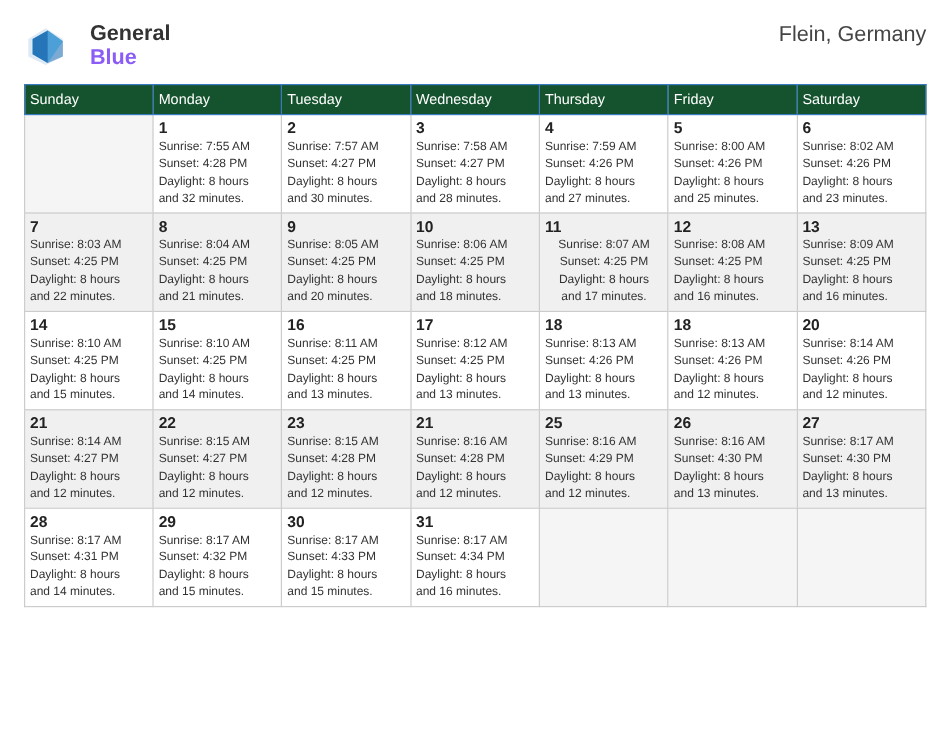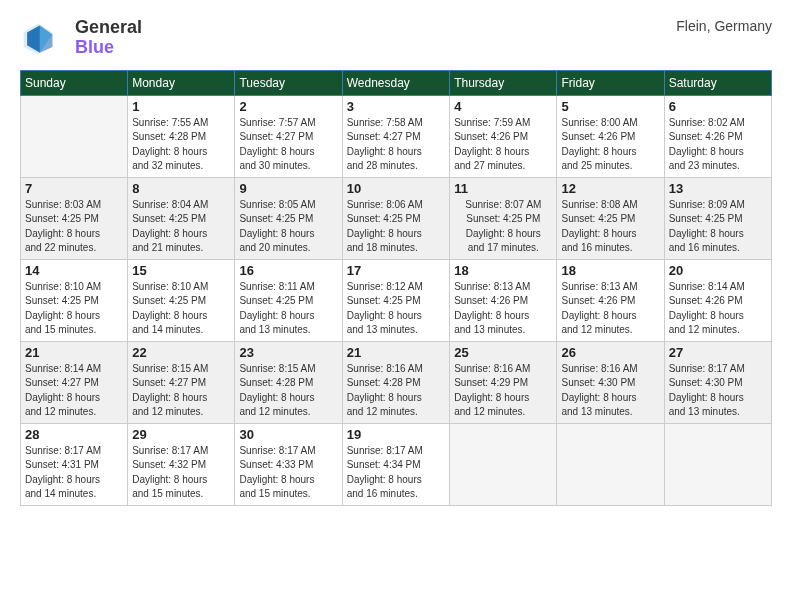--- a/index.html
+++ b/index.html
@@ -39,21 +39,21 @@
     .title-block {
       text-align: right;
     }
     .month-year {
       font-size: 32px;
       font-weight: normal;
       color: #222;
       line-height: 1.1;
     }
     .location {
-      font-size: 14px;
+      font-size: 18px;
       color: #444;
     }
     .calendar {
       width: 100%;
       border-collapse: collapse;
       font-size: 10.5px;
     }
     .calendar th {
       background: #14532d;
       color: #fff;
@@ -338,21 +338,21 @@
 and 15 minutes.</div>
           </td>
           <td>
             <div class="day-num">30</div>
             <div class="day-info" style="white-space: pre-line;">Sunrise: 8:17 AM
 Sunset: 4:33 PM
 Daylight: 8 hours
 and 15 minutes.</div>
           </td>
           <td>
-            <div class="day-num">19</div>
+            <div class="day-num">31</div>
             <div class="day-info" style="white-space: pre-line;">Sunrise: 8:17 AM
 Sunset: 4:34 PM
 Daylight: 8 hours
 and 16 minutes.</div>
           </td>
           <td class="empty"></td>
           <td class="empty"></td>
           <td class="empty"></td>
         </tr>
       </tbody>

